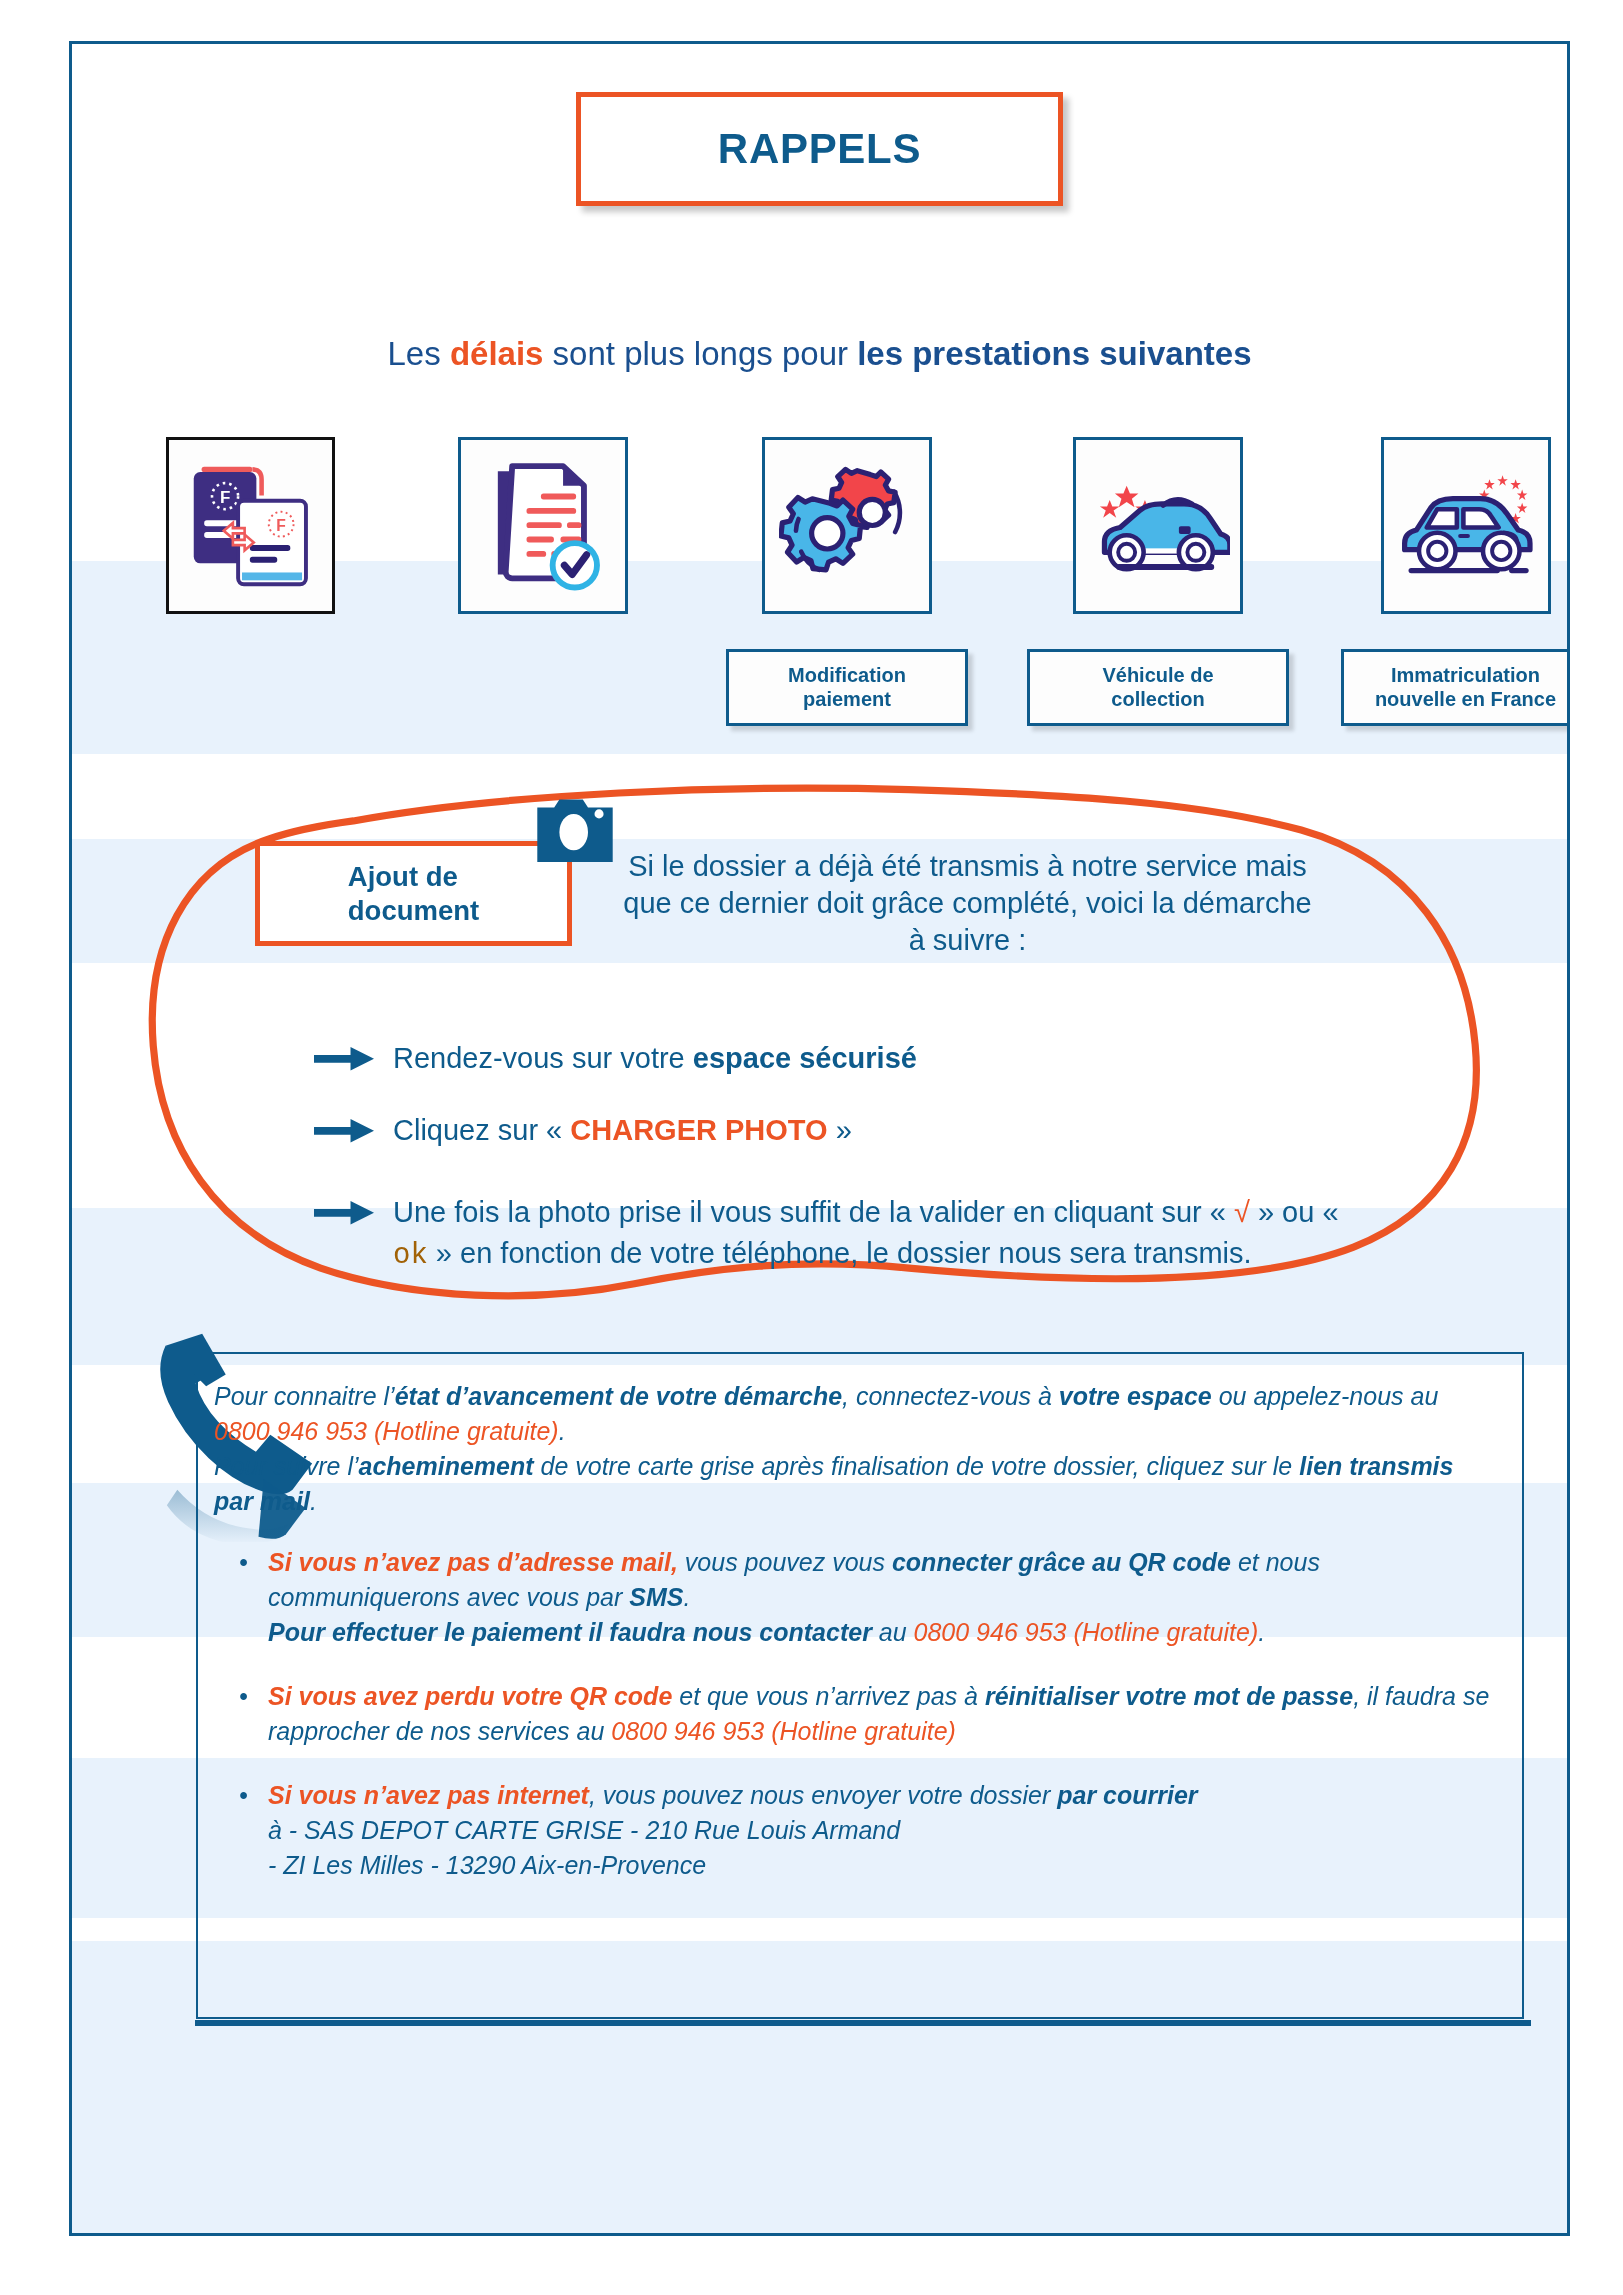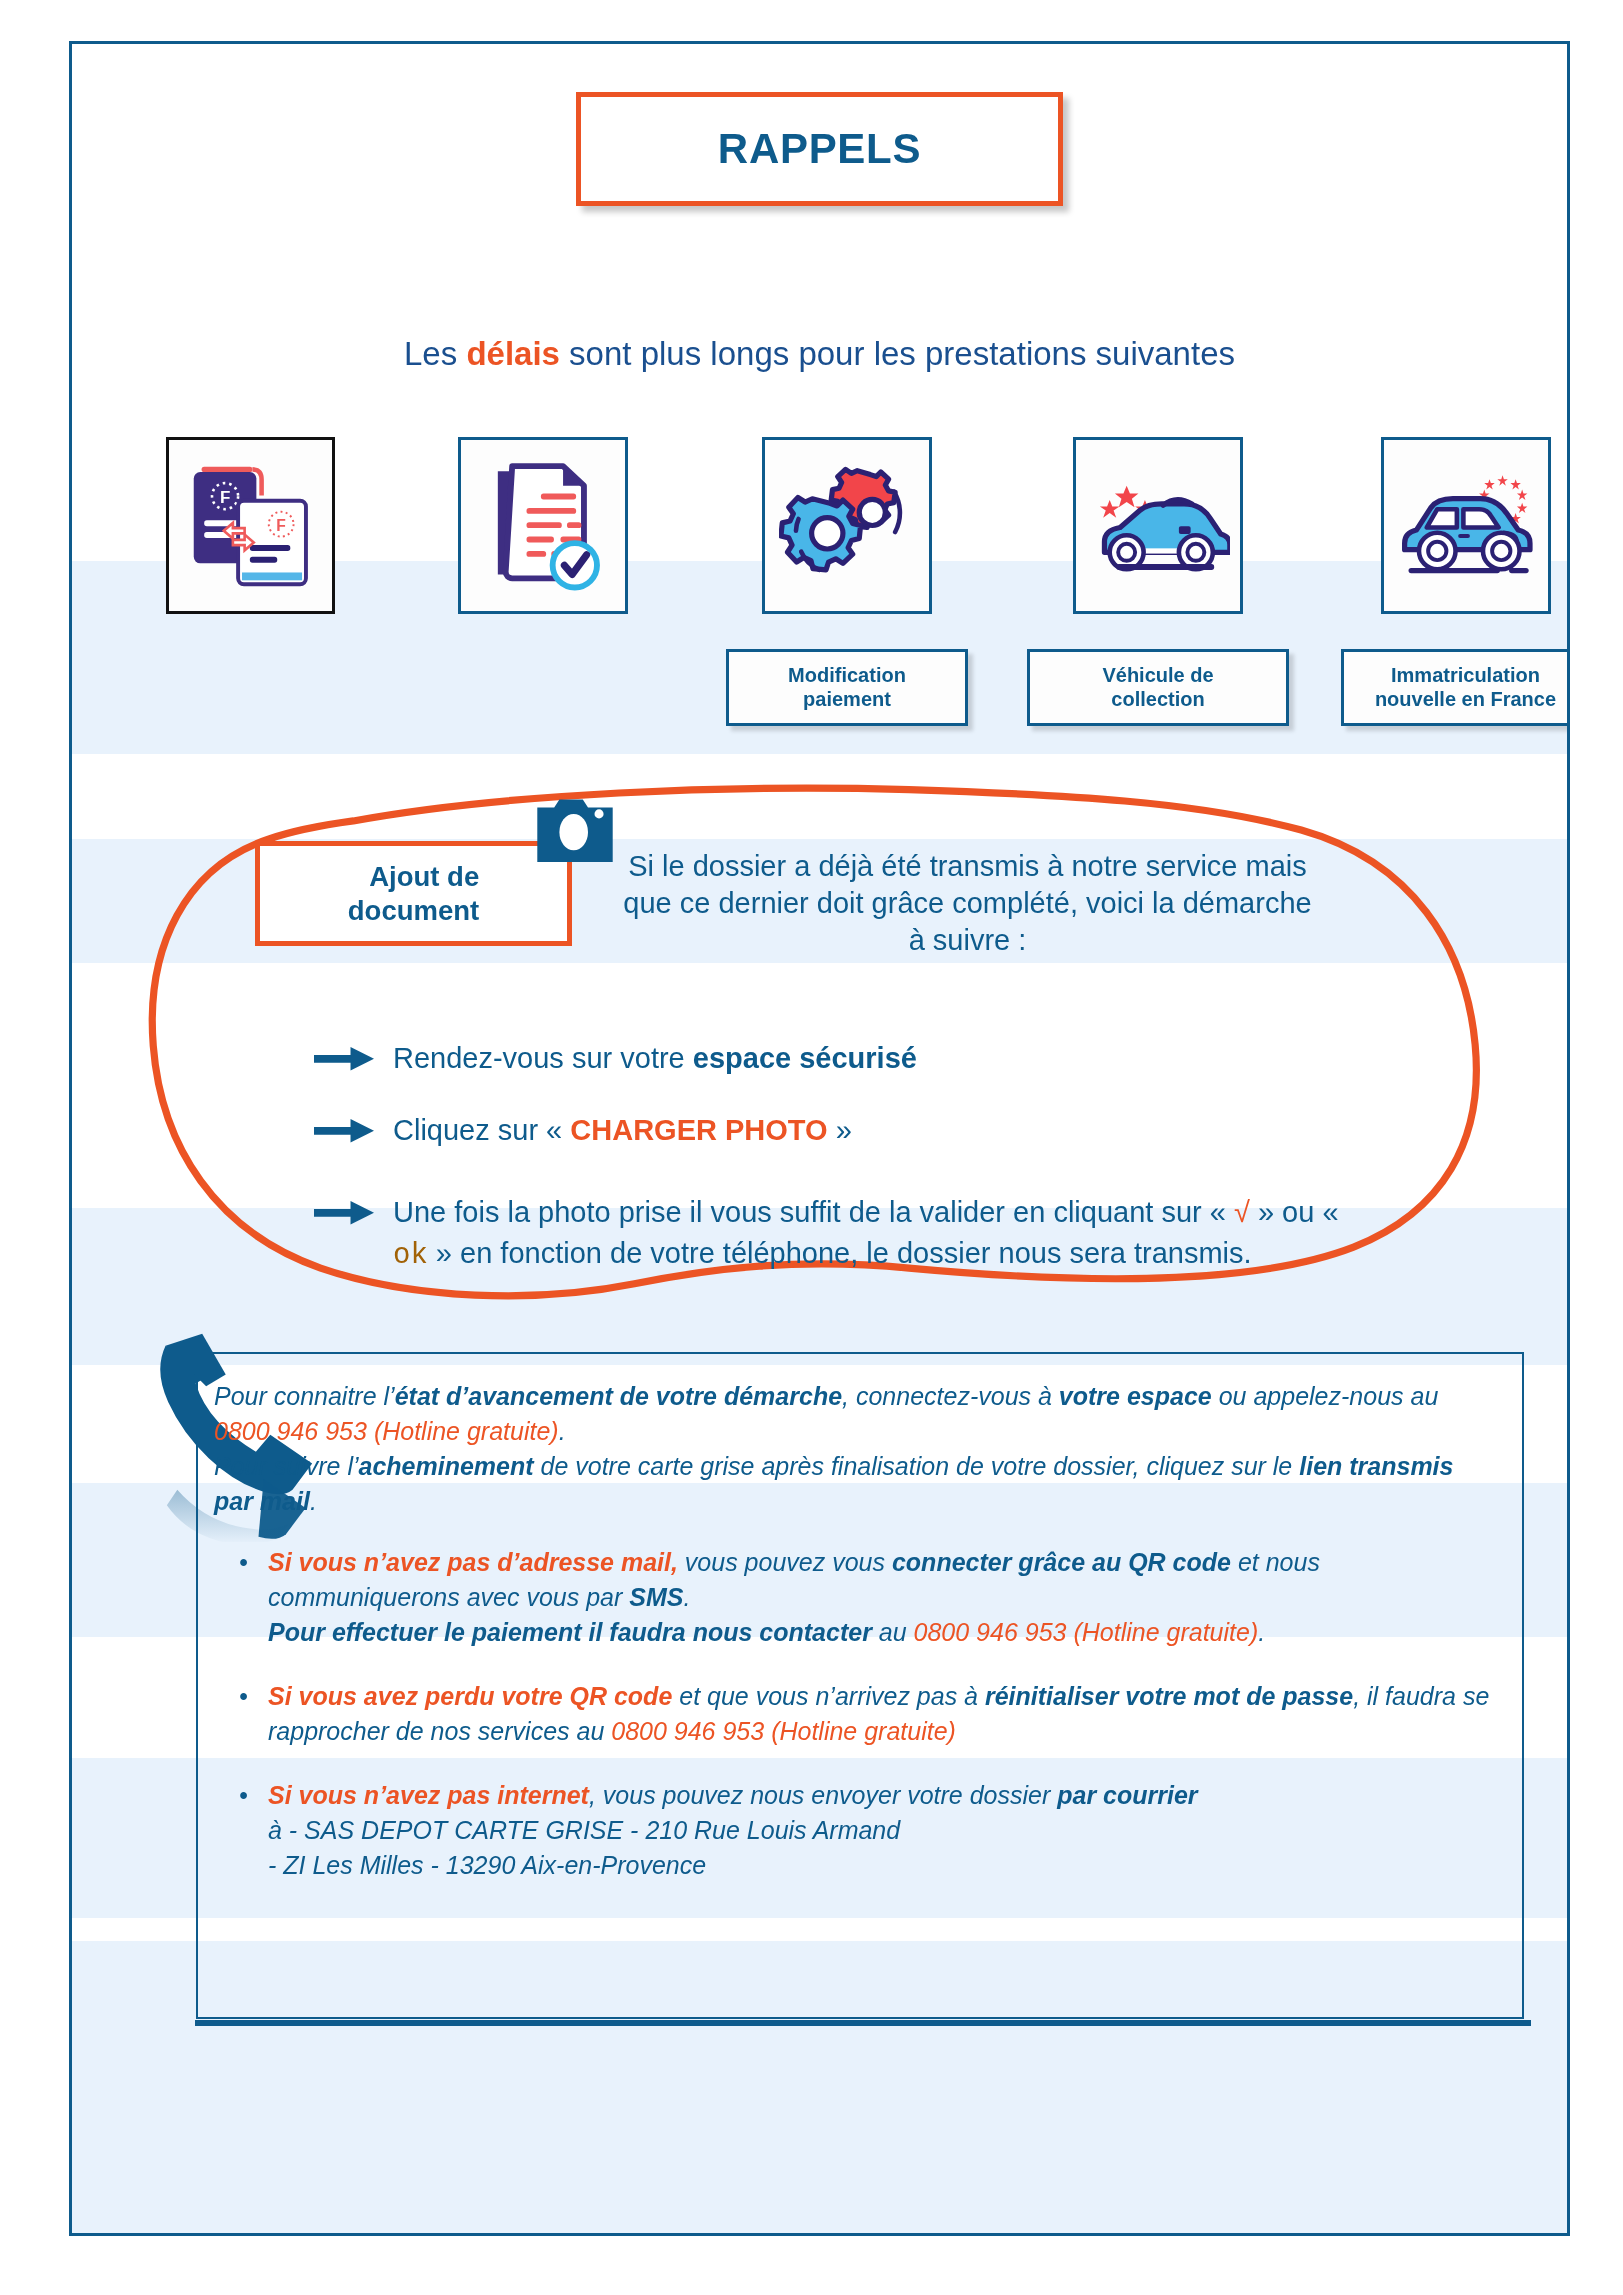--- a/index.html
+++ b/index.html
@@ -41,21 +41,21 @@
     color:#0e5b8c;font-weight:bold;font-size:42px;letter-spacing:0.7px;
   }
 
   
   #subtitle{
     position:absolute;left:0;right:0;top:291px;
     text-align:center;font-size:33px;color:#1a4f8f;
     z-index:3;white-space:nowrap;
   }
   #subtitle .hi{color:#ec5424;font-weight:bold;}
-  #subtitle .bd{font-weight:normal;}
+  #subtitle .bd{font-weight:bold;}
 
   
   #icon-row{position:absolute;left:0;right:0;top:393px;height:301px;z-index:3;}
   .svc{position:absolute;top:0;}
   .svc .thumb{
     width:170px;height:177px;
     border:3.3px solid #0e5b8c;
     background:#fdfdfd;
     box-sizing:border-box;
     display:flex;align-items:center;justify-content:center;
@@ -89,21 +89,21 @@
   #ajout-box{
     position:absolute;left:118px;top:58px;
     width:317px;height:105px;
     border:5.2px solid #ec5424;
     background:#ffffff;
     box-sizing:border-box;
     display:flex;align-items:center;justify-content:center;
     z-index:6;
   }
   #ajout-box span{
-    color:#0e5b8c;font-weight:bold;font-size:27.5px;line-height:1.22;text-align:right;
+    color:#0e5b8c;font-weight:bold;font-size:27.5px;line-height:1.22;text-align:left;
   }
   #camera{
     position:absolute;left:400px;top:14.4px;width:76px;height:65px;z-index:7;
   }
   #blob-intro{
     position:absolute;left:484px;top:65px;width:693px;
     text-align:center;font-size:29px;line-height:1.28;color:#0e5b8c;z-index:6;
   }
   .step{position:absolute;z-index:6;display:flex;align-items:flex-start;}
   .step .arrow{width:79px;flex:0 0 79px;padding-top:9.2px;}

